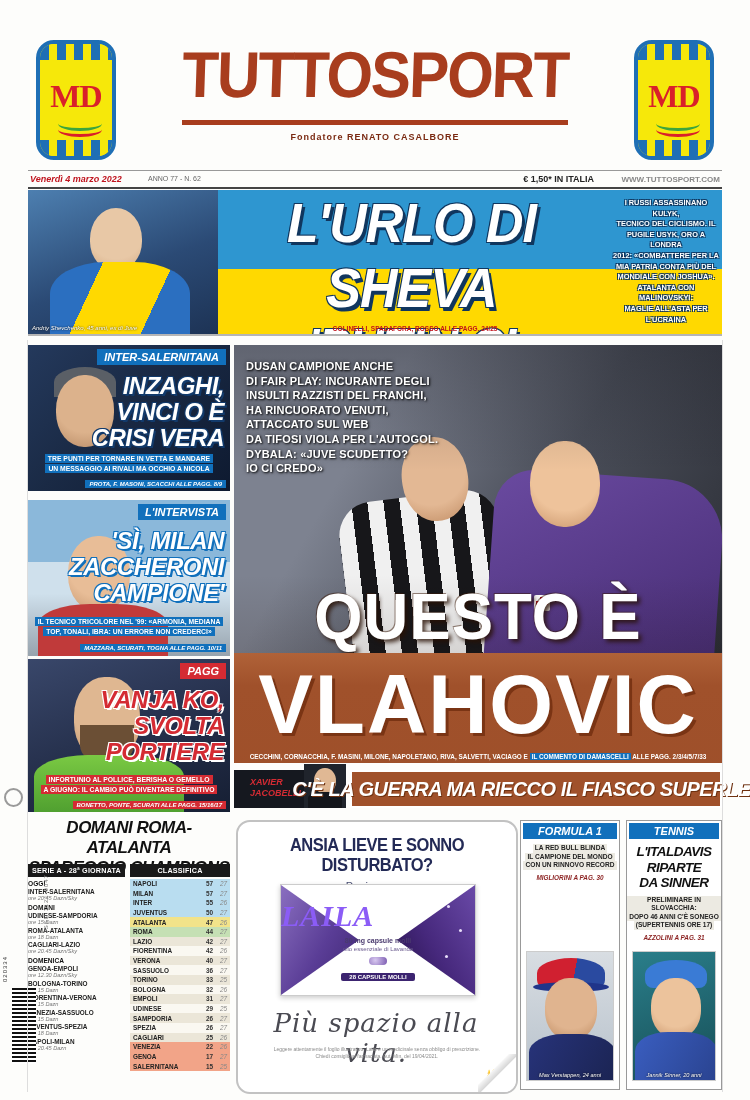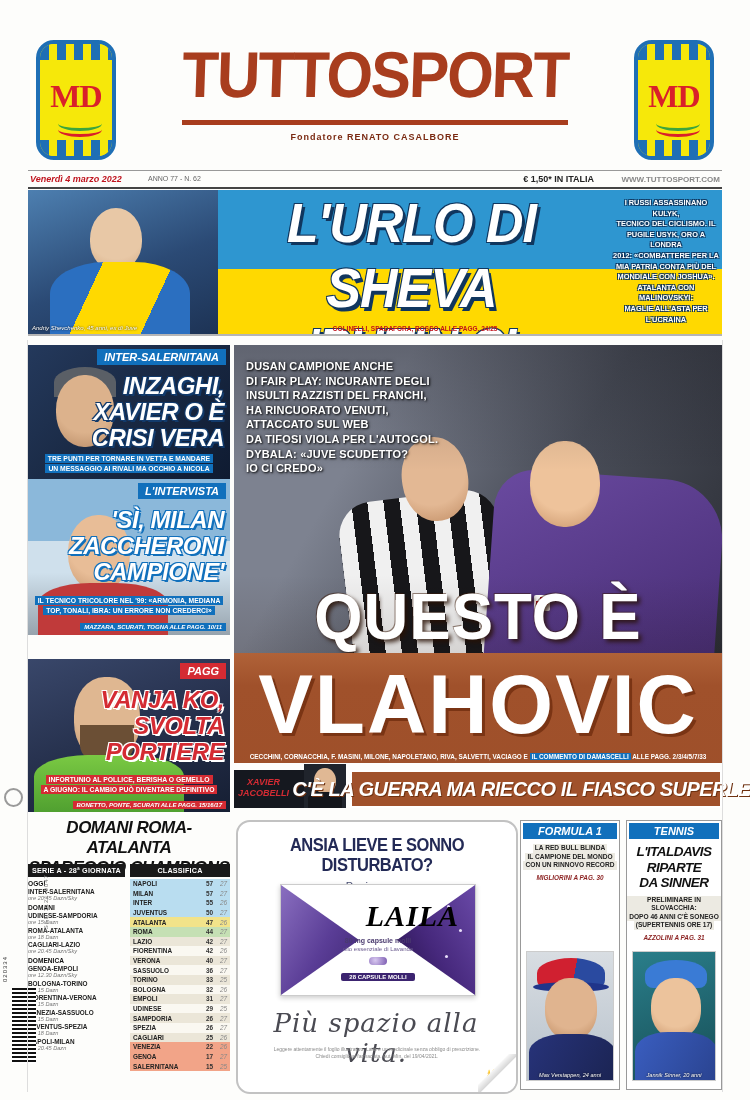--- a/index.html
+++ b/index.html
@@ -113,22 +113,22 @@
   .vlahovic{position:absolute;left:0;right:0;bottom:18px;text-align:center;color:#fff;font-weight:bold;
      font-size:82px;letter-spacing:2px;line-height:82px;transform:scaleY(1.02);
      text-shadow:3px 3px 0 #7a3414;}
   .mp-caption{position:absolute;left:0;right:0;bottom:3px;text-align:center;color:#fff;
      font-size:6.4px;font-weight:bold;}
   .mp-caption .hl{background:#1170bc;padding:0 2px;}
 
   
   .jstrip{position:absolute;left:234px;right:28px;top:770px;height:38px;}
   .jbox{position:absolute;left:0;top:0;width:70px;height:38px;background:#15181f;}
-  .jname{position:absolute;left:4px;top:7px;color:#d42b33;font-weight:bold;font-style:italic;
-     font-size:9px;line-height:11px;text-align:center;}
+  .jname{position:absolute;left:16px;top:7px;color:#d42b33;font-weight:bold;font-style:italic;
+     font-size:9px;line-height:11px;}
   .jphoto{position:absolute;left:70px;top:-6px;width:42px;height:44px;background:#20242c;overflow:hidden;}
   .jface{position:absolute;left:10px;top:4px;width:22px;height:26px;border-radius:48%;
      background:radial-gradient(circle at 50% 40%,#e0b894 0 55%,#bd8e66);}
   .jsuit{position:absolute;left:4px;top:28px;width:34px;height:16px;border-radius:40% 40% 0 0;background:#14161b;}
   .jbanner{position:absolute;left:116px;right:0;top:0;height:38px;background:#a0512b;border:2px solid #fff;
      box-sizing:border-box;display:flex;align-items:center;justify-content:center;}
   .jhead{color:#fff;font-weight:bold;font-style:italic;font-size:20px;letter-spacing:-0.5px;
      text-shadow:1px 1px 0 #6e3110;white-space:nowrap;}
 
   
@@ -160,21 +160,21 @@
   .ad-lead{margin-top:6px;text-align:center;color:#4a4f74;font-size:11px;}
   .ad-box{position:absolute;left:42px;top:62px;width:194px;height:110px;background:#fff;
      border:1px solid #ccc;box-shadow:0 2px 5px rgba(0,0,0,.2);overflow:hidden;}
   .ad-tri-l{position:absolute;left:0;top:0;width:78px;height:110px;
      background:linear-gradient(120deg,#8a6fc0,#5a3d96 55%,#3c2470);
      clip-path:polygon(0 0,100% 50%,0 100%);}
   .ad-tri-r{position:absolute;right:0;top:0;width:78px;height:110px;
      background:linear-gradient(240deg,#6a4aa8,#46287c 55%,#241048);
      clip-path:polygon(100% 0,0 50%,100% 100%);}
   .ad-star{position:absolute;width:3px;height:3px;border-radius:50%;background:#e8defa;}
-  .ad-prod{position:absolute;left:0;right:16px;top:14px;text-align:right;color:#000000;
+  .ad-prod{position:absolute;left:0;right:8px;top:14px;text-align:left;color:#8b5cf6;
      font-family:"Liberation Serif",serif;font-size:30px;font-weight:bold;font-style:italic;letter-spacing:1px;}
   .ad-prod-sub{position:absolute;left:0;right:0;top:52px;text-align:center;color:#4a3a6e;font-size:7px;font-weight:bold;}
   .ad-prod-sub2{position:absolute;left:0;right:0;top:61px;text-align:center;color:#6a5a8e;font-size:6px;}
   .ad-caps{position:absolute;left:60px;right:60px;top:88px;text-align:center;color:#fff;background:#3c2470;
      font-size:6px;font-weight:bold;padding:1px 0;border-radius:2px;}
   .ad-pill{position:absolute;left:88px;top:72px;width:18px;height:8px;border-radius:6px;
      background:radial-gradient(circle at 35% 40%,#d8c8f0,#7a5ab0);} 
   .ad-tag{position:absolute;left:0;right:2px;top:186px;text-align:center;color:#4a4a52;
      font-family:"DejaVu Serif",serif;font-style:italic;font-size:26px;letter-spacing:1px;}
   .ad-disc{position:absolute;left:30px;right:30px;top:224px;text-align:center;color:#8a8a8a;
@@ -274,28 +274,28 @@
       </div>
     <div class="banner-caption">GOLINELLI, SPADAFORA, ROSSO ALLE PAGG. 24/25</div>
   </div>
 
   <div class="story photo1" style="top:345px;height:146px;">
     <div class="hair"></div>
     <div class="face"></div>
     <div class="label blue">INTER-SALERNITANA</div>
     <div class="story-headline sh-white" style="top:28px;">
         <div>INZAGHI,</div>
-        <div>XAVIER O È</div>
+        <div>VINCI O È</div>
         <div>CRISI VERA</div>
       </div>
     <div class="story-sub sub-blue" style="bottom:18px;"><div>TRE PUNTI PER TORNARE IN VETTA E MANDARE</div><div>UN MESSAGGIO AI RIVALI MA OCCHIO A NICOLA</div></div>
     <div class="story-caption cap-blue" style="bottom:3px;">PROTA, F. MASONI, SCACCHI ALLE PAGG. 8/9</div>
   </div>
 
-  <div class="story photo2" style="top:479px;height:156px;">
+  <div class="story photo2" style="top:500px;height:156px;">
     <div class="face"></div>
     <div class="shirt"></div>
     <div class="label blue">L'INTERVISTA</div>
     <div class="story-headline sh-blueoutline" style="top:28px;">
         <div>'SÌ, MILAN</div>
         <div>ZACCHERONI</div>
         <div>CAMPIONE'</div>
       </div>
     <div class="story-sub sub-blue" style="bottom:20px;"><div>IL TECNICO TRICOLORE NEL '99: «ARMONIA, MEDIANA</div><div>TOP, TONALI, IBRA: UN ERRORE NON CREDERCI»</div></div>
     <div class="story-caption cap-blue" style="bottom:4px;">MAZZARA, SCURATI, TOGNA ALLE PAGG. 10/11</div>

